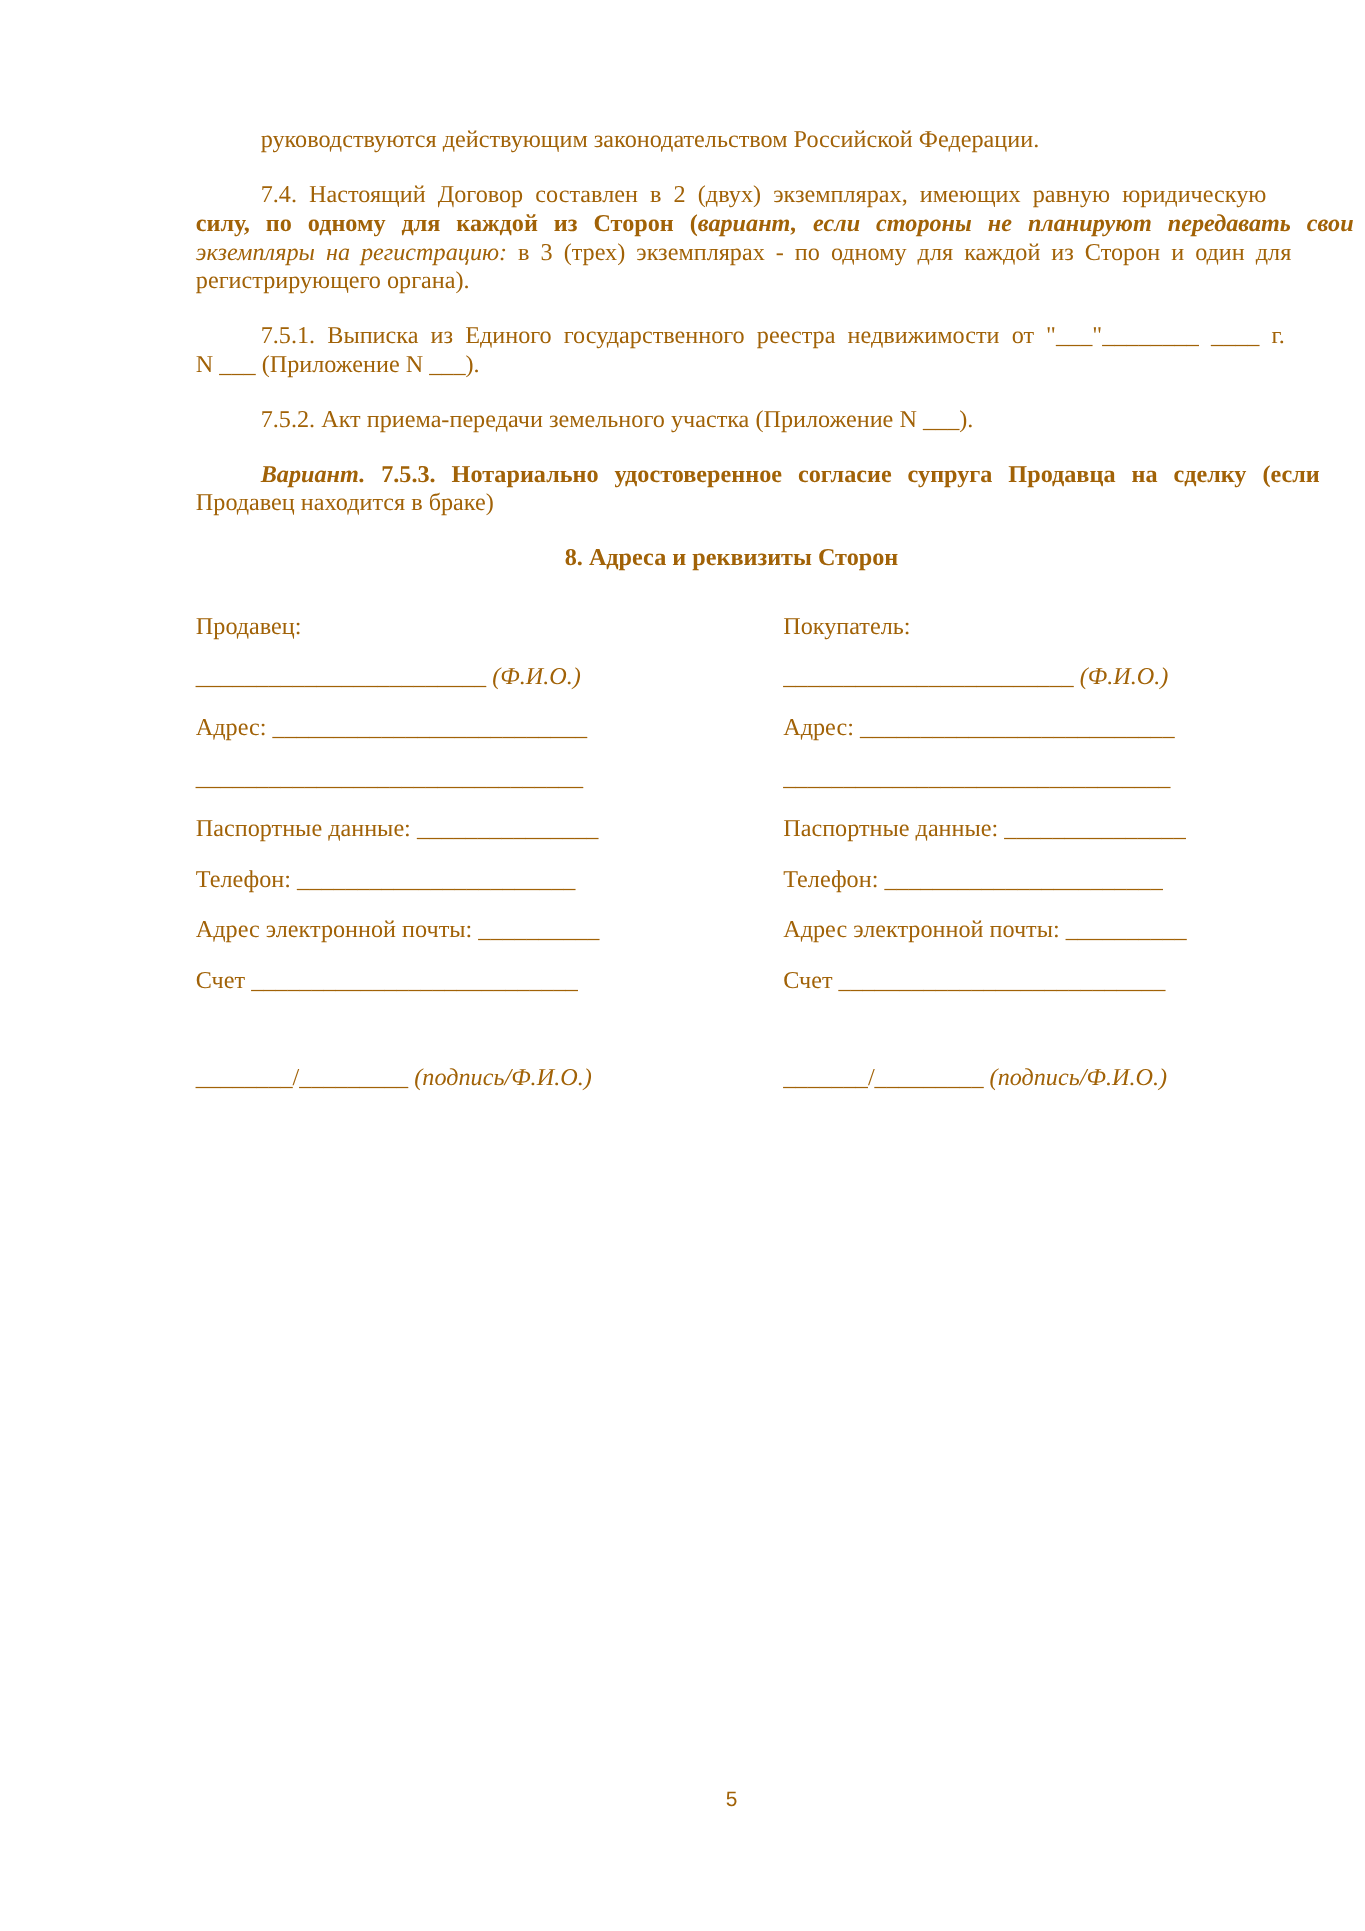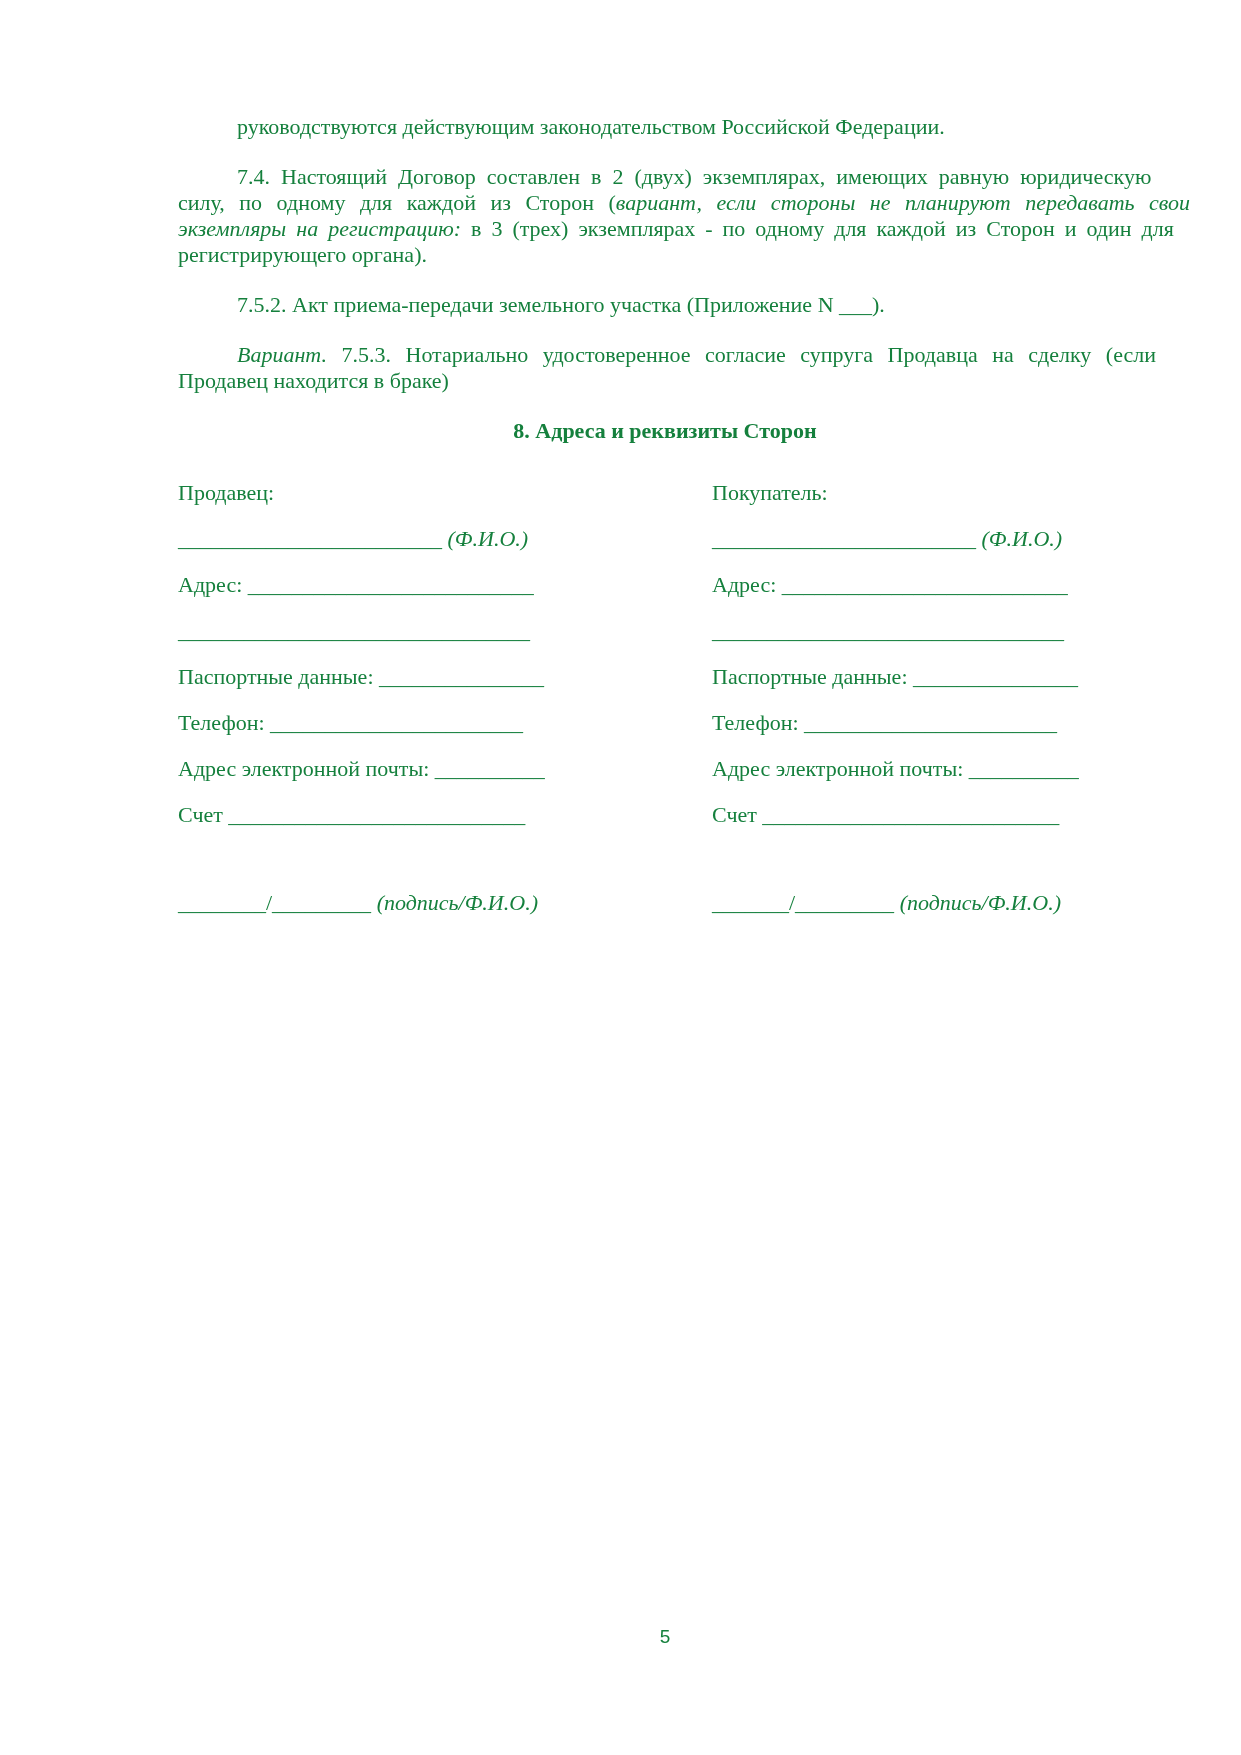--- a/index.html
+++ b/index.html
@@ -1,35 +1,35 @@
 <!DOCTYPE html>
 <html><head>
 <meta charset="utf-8">
 <style>
   html,body{margin:0;padding:0;background:#ffffff;}
   .page{
     position:relative;
     width:1241px;height:1755px;
-    background:#ffffff;color:#15803d;
+    background:#ffffff;color:#a16207;
     font-family:"Liberation Serif",serif;
     font-size:22px;line-height:26px;
     box-sizing:border-box;
     padding:114px 89px 0 178px;
     overflow:hidden;
   }
   .para{margin:0 0 24px 0;text-indent:59px;text-align:justify;}
   .forced{text-align:left;white-space:nowrap;}
   .bold{font-weight:bold;}
   .center{text-align:center;text-indent:0;}
   .sec-title{margin:8px 0 36px 0;}
   em{font-style:italic;}
   
   .j4{word-spacing:4.5px;margin-top:44px;}
   .j5{word-spacing:5.5px;}
-  .j9{word-spacing:9px;}
+  .j9{word-spacing:9px;font-weight:bold;}
   
   .cols{display:flex;gap:37px;}
   .col-left{flex:0 0 497px;width:497px;}
   .col-right{flex:1;}
   .frow{height:26px;margin-bottom:20px;white-space:nowrap;}
   .sig-row{margin-top:62px;}
   .footer-page{
     position:absolute;left:178px;top:1626px;width:974px;
     text-align:center;
     font-family:"Liberation Sans",sans-serif;
@@ -41,20 +41,21 @@
 
 <div class="page">
 
   <p class="para">
     <span>руководствуются действующим законодательством Российской Федерации.</span>
   </p>
 
   <p class="para forced"><span class="j5">7.4. Настоящий Договор составлен в 2 (двух) экземплярах, имеющих равную юридическую</span><br><span class="j9">силу, по одному для каждой из Сторон (</span><em class="j9">вариант, если стороны не планируют передавать свои</em><br><em class="j4">экземпляры на регистрацию:</em><span class="j4"> в 3 (трех) экземплярах - по одному для каждой из Сторон и один для</span><br><span>регистрирующего органа).</span></p>
 
 
+  <p class="para forced"><span class="j5">7.5.1. Выписка из Единого государственного реестра недвижимости от "___"________ ____ г.</span><br><span>N ___ (Приложение N ___).</span></p>
 
   <p class="para">
     <span>7.5.2. Акт приема-передачи земельного участка (Приложение N ___).</span>
   </p>
 
   <p class="para forced"><em class="j9">Вариант.</em><span class="j9"> 7.5.3. Нотариально удостоверенное согласие супруга Продавца на сделку (если</span><br><span>Продавец находится в браке)</span></p>
 
   <p class="para bold center sec-title">
     <span>8. Адреса и реквизиты Сторон</span>
   </p>

